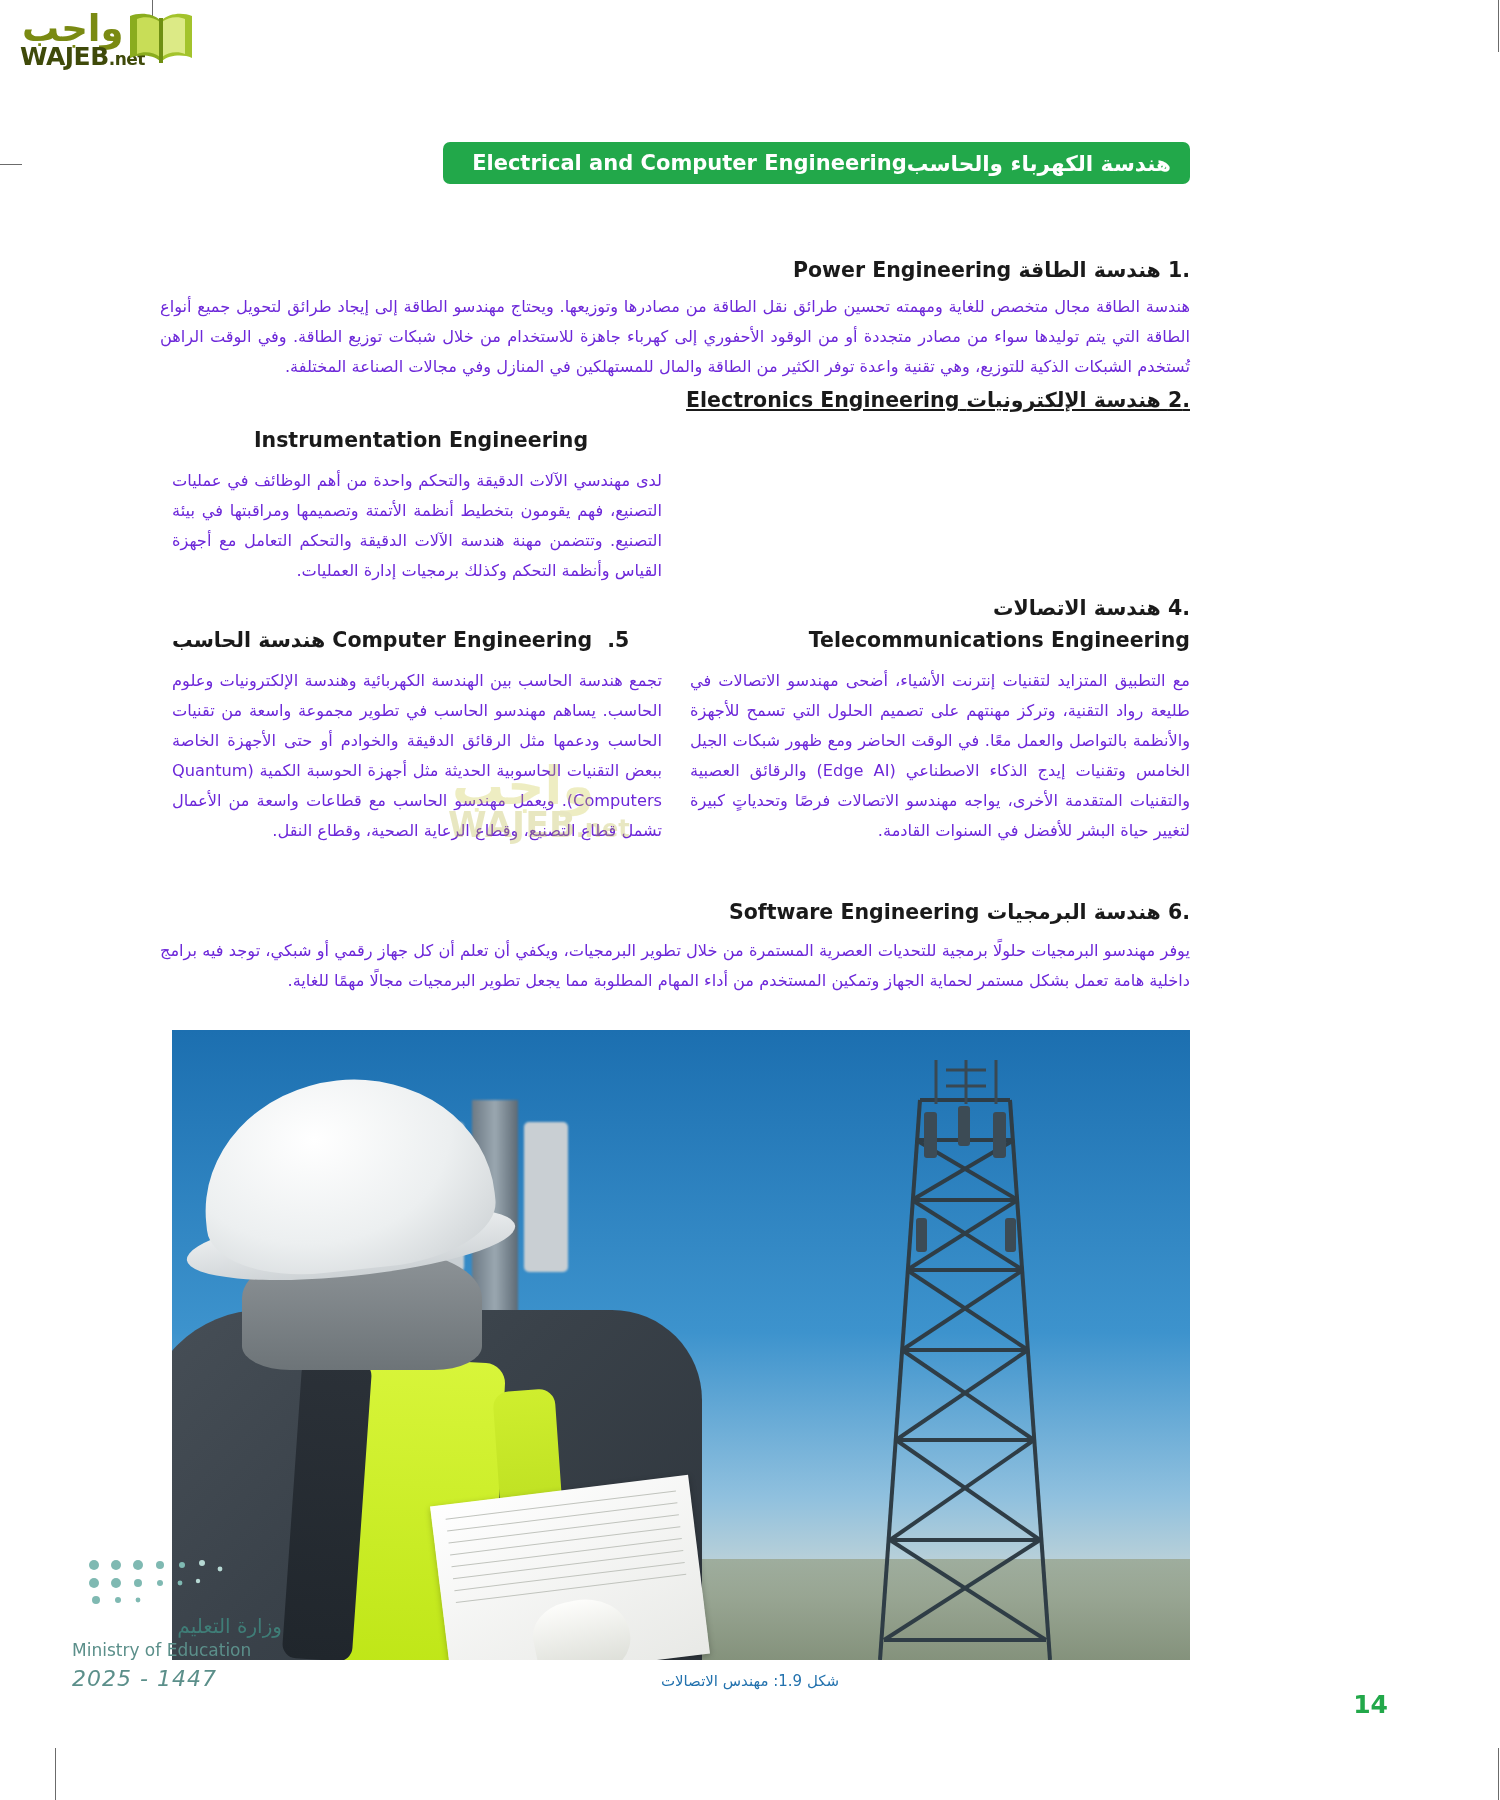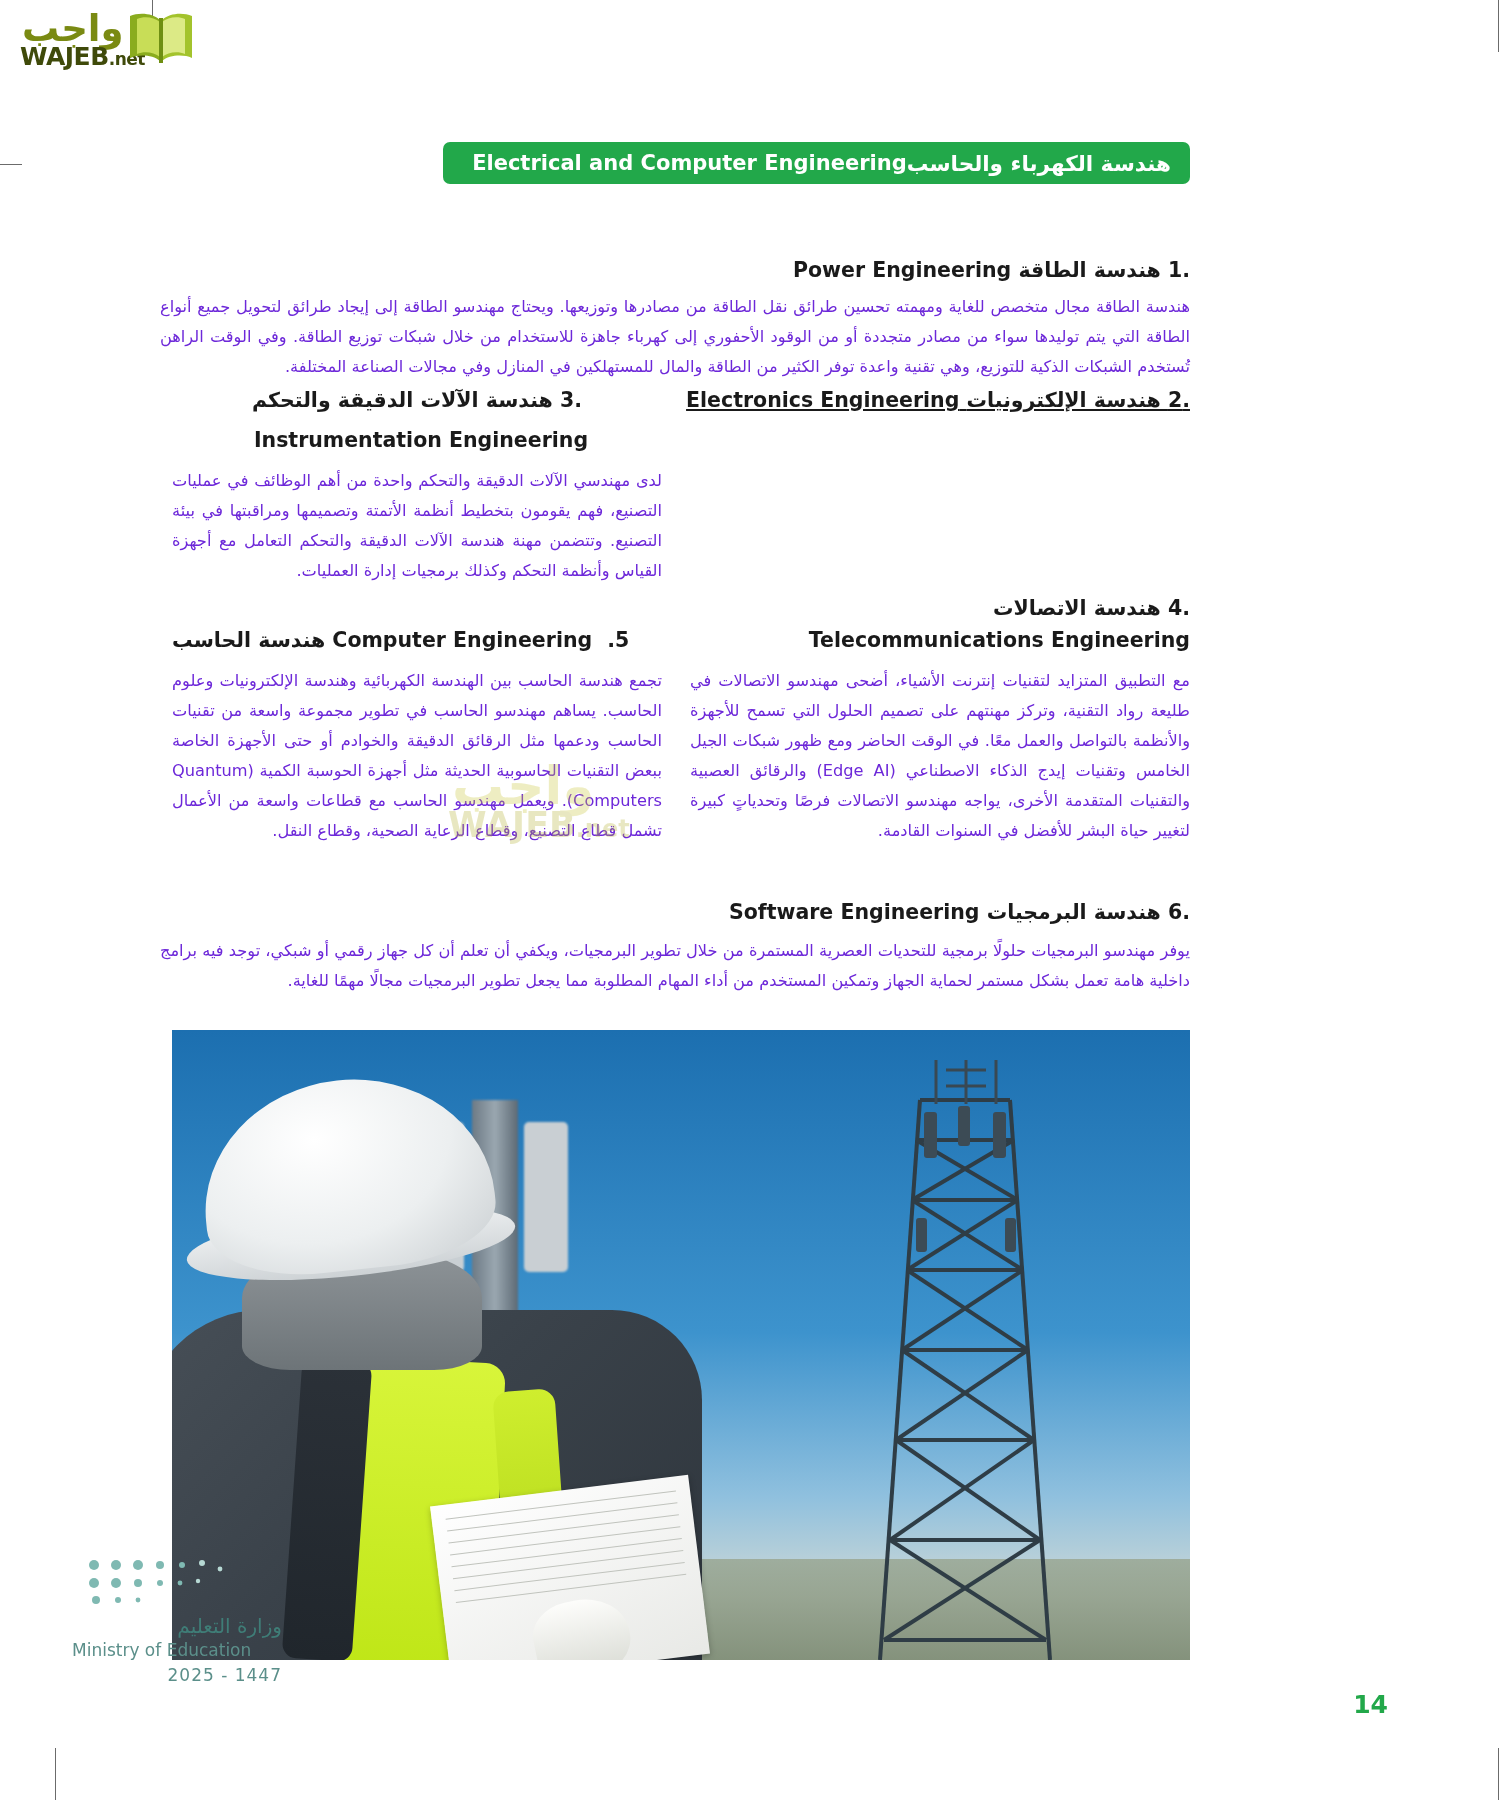--- a/index.html
+++ b/index.html
@@ -176,22 +176,23 @@
   .moe-dots { position:absolute; left:10px; top:-60px; width:180px; height:58px; }
   .moe-ar {
     font-size:20px; color:#3f7d77; letter-spacing:0px; line-height:1.15;
     white-space:nowrap; direction:rtl;
   }
   .moe-en {
     font-size:17px; color:#5b8f8a; line-height:1.5; direction:ltr; text-align:left;
     white-space:nowrap;
   }
   .moe-yr {
-    font-size:17px; color:#5b8f8a; line-height:1.4; direction:ltr; text-align:right;
+    font-size:22px; color:#5b8f8a; line-height:1.4; direction:ltr; text-align:left;
     letter-spacing:1px;
+    font-style:italic;
   }
 
   .page-num {
     position:absolute; right:112px; top:1690px;
     font-size:25px; font-weight:bold; color:#22a84a;
     direction:ltr;
   }
 </style>
 </head>
 <body>
@@ -227,23 +228,20 @@
     <span>.1 هندسة الطاقة</span>
     <span class="en">Power Engineering</span>
   </div>
   <div class="body-text" style="right:310px; top:292px; width:1030px;">هندسة الطاقة مجال متخصص للغاية ومهمته تحسين طرائق نقل الطاقة من مصادرها وتوزيعها. ويحتاج مهندسو الطاقة إلى إيجاد طرائق لتحويل جميع أنواع الطاقة التي يتم توليدها سواء من مصادر متجددة أو من الوقود الأحفوري إلى كهرباء جاهزة للاستخدام من خلال شبكات توزيع الطاقة. وفي الوقت الراهن تُستخدم الشبكات الذكية للتوزيع، وهي تقنية واعدة توفر الكثير من الطاقة والمال للمستهلكين في المنازل وفي مجالات الصناعة المختلفة.</div>
 
   <div class="sec-head" style="right:310px; top:388px;text-decoration:underline;">
     <span>.2 هندسة الإلكترونيات</span>
     <span class="en">Electronics Engineering</span>
   </div>
 
-  <div class="sec-head center" style="left:172px; top:388px; width:490px;">
-    <span>.3 هندسة الآلات الدقيقة والتحكم</span>
-  </div>
   <div class="sec-head center" style="left:172px; top:428px; width:490px;">
     <span class="en">Instrumentation Engineering</span>
   </div>
   <div class="body-text" style="left:172px; top:466px; width:490px;">لدى مهندسي الآلات الدقيقة والتحكم واحدة من أهم الوظائف في عمليات التصنيع، فهم يقومون بتخطيط أنظمة الأتمتة وتصميمها ومراقبتها في بيئة التصنيع. وتتضمن مهنة هندسة الآلات الدقيقة والتحكم التعامل مع أجهزة القياس وأنظمة التحكم وكذلك برمجيات إدارة العمليات.</div>
 
   <div class="sec-head" style="right:310px; top:596px;margin-left:48px;">
     <span>.4 هندسة الاتصالات</span>
   </div>
   <div class="sec-head" style="right:310px; top:628px;">
     <span class="en">Telecommunications Engineering</span>
@@ -336,20 +334,21 @@
             <i></i>
             <i></i>
             <i></i>
             <i></i>
         </div>
       </div>
       <div class="glove"></div>
     </div>
   </div>
 
+  <div class="caption">شكل 1.9: مهندس الاتصالات</div>
 
   <div class="moe">
     <span class="moe-dots">
       <svg width="180" height="58" viewBox="0 0 180 58">
         <g fill="#7fb9b2">
           <circle cx="12" cy="10" r="5"></circle>
             <circle cx="34" cy="10" r="5"></circle>
             <circle cx="56" cy="10" r="5"></circle>
           <circle cx="78" cy="10" r="4"></circle>
             <circle cx="100" cy="10" r="3"></circle>

